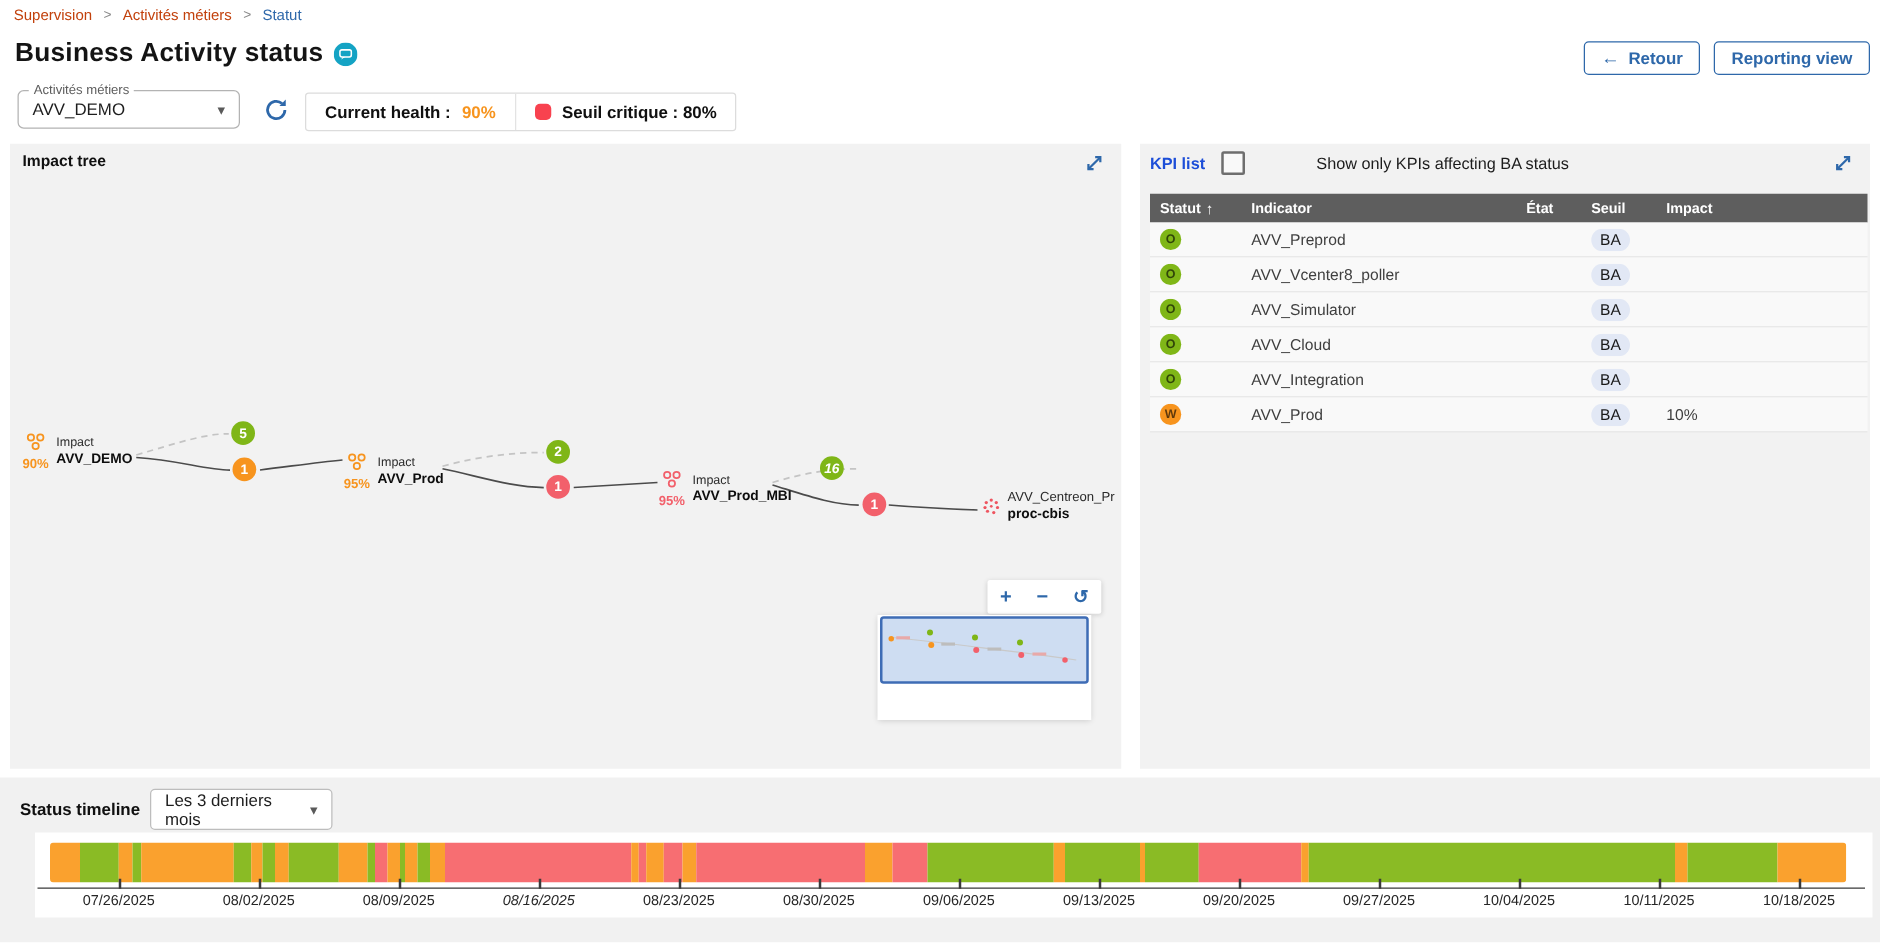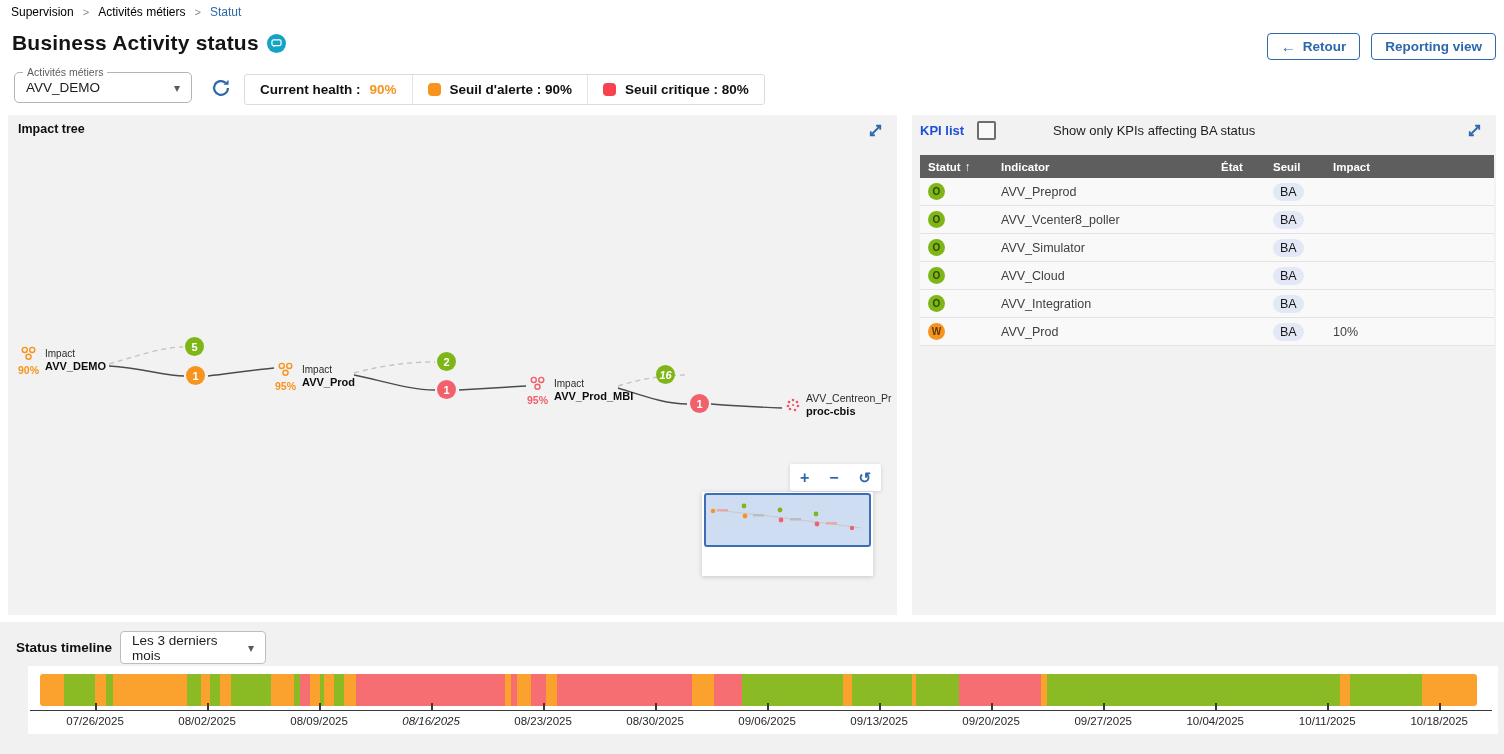--- a/index.html
+++ b/index.html
@@ -2,21 +2,21 @@
 <html><head>
 <meta charset="utf-8">
 <style>
   html,body{margin:0;padding:0;}
   body{
     width:1504px;height:754px;position:relative;overflow:hidden;
     background:#fff;font-family:"Liberation Sans", sans-serif;color:#222;
   }
   
   .breadcrumb{position:absolute;left:11px;top:5px;display:flex;align-items:center;gap:9px;font-size:12px;}
-  .crumb{color:#000000;}
+  .crumb{color:#c2410c;}
   .crumb.active{color:#2e68aa;}
   .crumb-sep{color:#8a8a8a;font-size:11px;}
   
   .title-row{position:absolute;left:12px;top:31px;display:flex;align-items:center;gap:8px;}
   .page-title{font-size:21px;font-weight:700;color:#141414;letter-spacing:.2px;}
   .top-buttons{position:absolute;right:8px;top:33px;display:flex;gap:11px;}
   .btn-outline{height:27px;padding:0 13px;border:1px solid #2e68aa;border-radius:4px;background:#fff;
     color:#2e68aa;font-size:13.5px;font-weight:600;display:flex;align-items:center;gap:7px;cursor:pointer;
     font-family:"Liberation Sans", sans-serif;}
   
@@ -134,24 +134,20 @@
 <button class="icon-btn">
   <svg width="22" height="22" viewBox="0 0 20 20">
     <path d="M16.3 10 a6.3 6.3 0 1 1 -2.1-4.7" fill="none" stroke="#2e68aa" stroke-width="2"></path>
     <path d="M16.9 2.4 v4.6 h-4.6 Z" fill="#2e68aa"></path>
   </svg>
 </button>
 <div class="legend-bar">
   <div class="legend-item">
     <span>Current health :</span>
     <span class="health-val">90%</span>
-  </div>
-  <div class="legend-item">
-    <span class="swatch warn"></span>
-    <span>Seuil d'alerte : 90%</span>
   </div>
   <div class="legend-item">
     <span class="swatch crit"></span>
     <span>Seuil critique : 80%</span>
   </div>
 </div>
 
 <section class="panel panel-left">
   <span class="panel-title">Impact tree</span>
   <button class="expand-btn">

